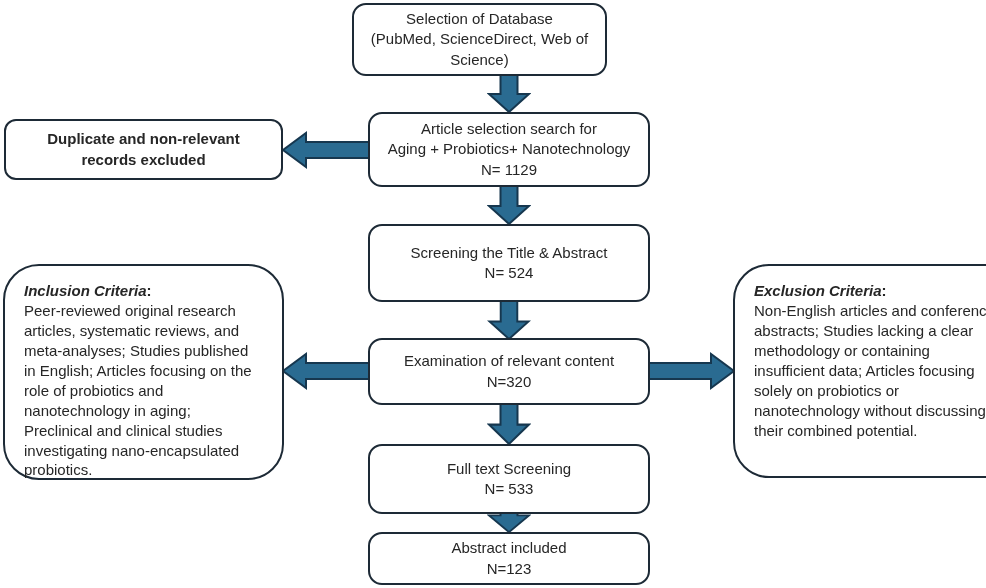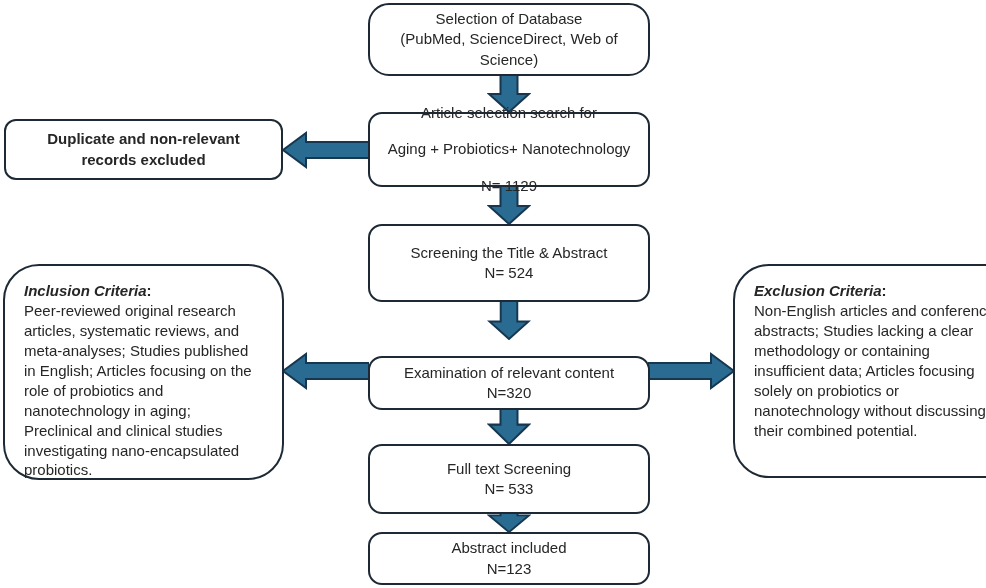--- a/index.html
+++ b/index.html
@@ -95,37 +95,37 @@
     <svg width="88" height="38" viewBox="0 0 88 38">
         <polygon points="88,11 25,11 25,2 2,19 25,36 25,27 88,27" stroke-width="2" stroke="#16374f" fill="#2a6b91"></polygon>
       </svg>
   </div>
   <div class="arrow" style="left:648px; top:352px;">
     <svg width="88" height="38" viewBox="0 0 88 38">
         <polygon points="0,11 63,11 63,2 86,19 63,36 63,27 0,27" stroke-width="2" stroke="#16374f" fill="#2a6b91"></polygon>
       </svg>
   </div>
 
-  <div class="box" style="left:368px; top:3px; width:282px; height:73px;border-radius:21px;">
+  <div class="box" style="left:352px; top:3px; width:255px; height:73px;">
     <span>Selection of Database</span>
     <span>(PubMed, ScienceDirect, Web of Science)</span>
   </div>
 
-  <div class="box" style="left:368px; top:112px; width:282px; height:75px;gap:16px;">
+  <div class="box" style="left:368px; top:112px; width:282px; height:75px;">
     <span>Article selection search for</span>
     <span>Aging + Probiotics+ Nanotechnology</span>
     <span>N= 1129</span>
   </div>
 
   <div class="box" style="left:368px; top:224px; width:282px; height:78px;">
     <span>Screening the Title &amp; Abstract</span>
     <span>N= 524</span>
   </div>
 
-  <div class="box" style="left:368px; top:356px; width:282px; height:54px;text-align:center;">
+  <div class="box" style="left:368px; top:338px; width:282px; height:67px;text-align:center;">
     <span>Examination of relevant content</span>
     <span>N=320</span>
   </div>
 
   <div class="box" style="left:368px; top:444px; width:282px; height:70px;">
     <span>Full text Screening</span>
     <span>N= 533</span>
   </div>
 
   <div class="box" style="left:368px; top:532px; width:282px; height:53px;">

